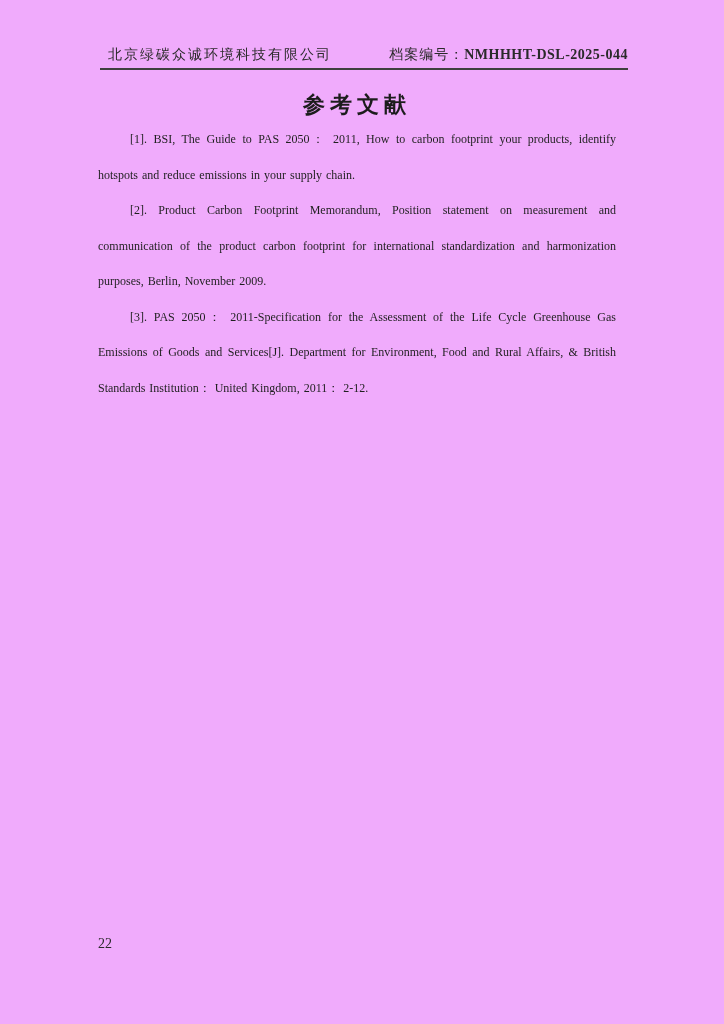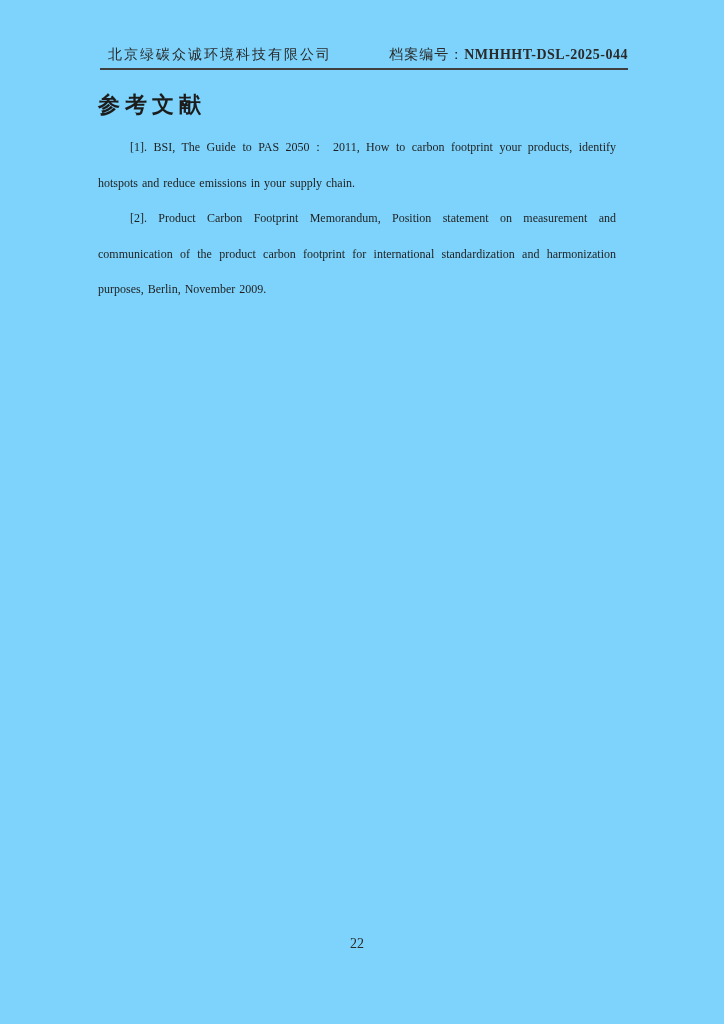--- a/index.html
+++ b/index.html
@@ -4,21 +4,21 @@
 <style>
   html, body {
     margin: 0;
     padding: 0;
     background: #ffffff;
   }
   .page {
     position: relative;
     width: 724px;
     height: 1024px;
-    background: #7dd3fc;
+    background: #f0abfc;
     overflow: hidden;
     font-family: "Liberation Serif", "DejaVu Serif", serif;
     color: #1f1f1f;
   }
   .header {
     position: absolute;
     top: 45px;
     left: 100px;
     width: 528px;
     display: flex;
@@ -50,21 +50,22 @@
     height: 2px;
     background: #3f3f3f;
   }
   .content {
     position: absolute;
     top: 88px;
     left: 98px;
     width: 518px;
   }
   .doc-title {
-    margin: 0 0 8px 0;
+    margin: 0 0 0 0;
+    text-align: center;
     font-size: 22px;
     font-weight: bold;
     letter-spacing: 5px;
     line-height: 34px;
     color: #1c1c1c;
   }
   .ref {
     margin: 0;
     font-size: 12px;
     line-height: 35.5px;
@@ -74,21 +75,20 @@
     color: #1f1f1f;
   }
   .ref:last-child {
     
   }
   .footer {
     position: absolute;
     top: 936px;
     left: 98px;
     width: 518px;
-    text-align: center;
     font-size: 14px;
     color: #2a2a2a;
   }
 </style>
 </head>
 <body>
 
 <div class="page">
 
   <div class="header">
@@ -97,19 +97,20 @@
       <span class="label">档案编号：</span><span class="value">NMHHHT-DSL-2025-044</span>
     </span>
   </div>
 
   <div class="header-rule"></div>
 
   <div class="content">
     <h1 class="doc-title">参考文献</h1>
     <p class="ref">[1]. BSI, The Guide to PAS 2050： 2011, How to carbon footprint your products, identify hotspots and reduce emissions in your supply chain.</p>
     <p class="ref">[2]. Product Carbon Footprint Memorandum, Position statement on measurement and communication of the product carbon footprint for international standardization and harmonization purposes, Berlin, November 2009.</p>
+    <p class="ref">[3]. PAS 2050： 2011-Specification for the Assessment of the Life Cycle Greenhouse Gas Emissions of Goods and Services[J]. Department for Environment, Food and Rural Affairs, &amp; British Standards Institution： United Kingdom, 2011： 2-12.</p>
   </div>
 
   <div class="footer">
     <span>22</span>
   </div>
 
 </div>
 
 </body></html>

